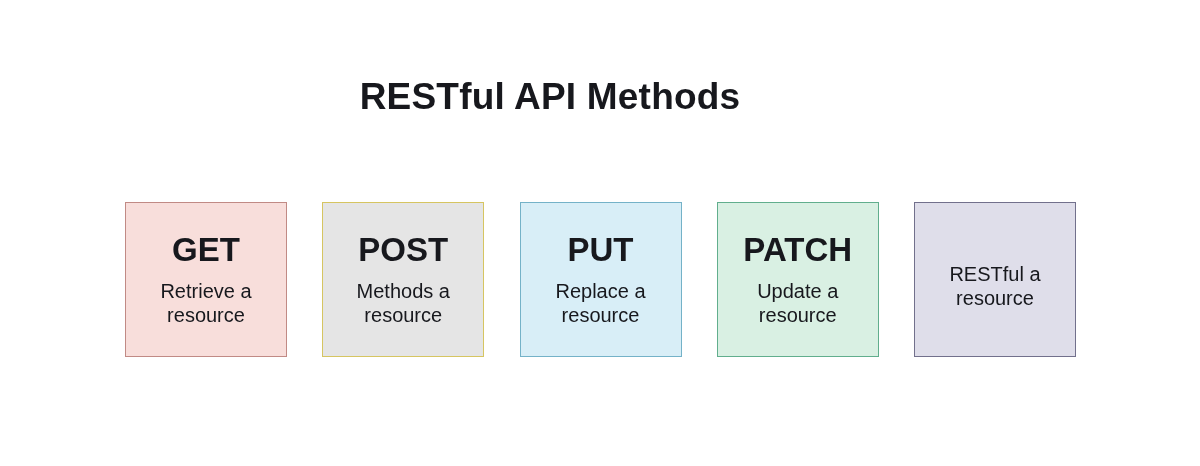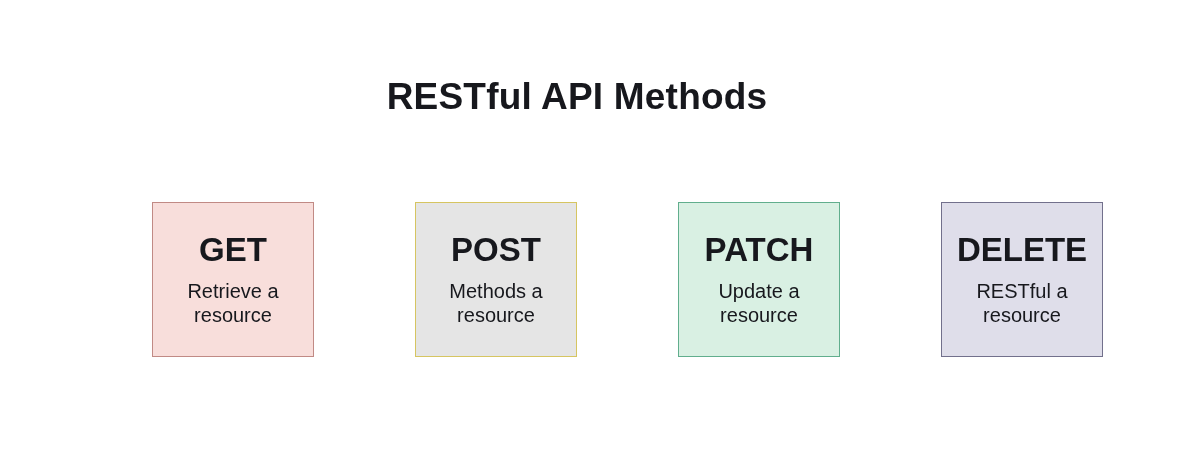--- a/index.html
+++ b/index.html
@@ -7,21 +7,20 @@
     padding: 0;
     background: #ffffff;
   }
   .canvas {
     position: relative;
     width: 1100px;
     height: 466px;
     background: #ffffff;
     font-family: "Liberation Sans", "DejaVu Sans", sans-serif;
     overflow: hidden;
-    margin-left: 27px;
   }
   .title {
     position: absolute;
     top: 76px;
     left: 0;
     right: 0;
     margin: 0;
     text-align: center;
     font-size: 37px;
     font-weight: 700;
@@ -74,25 +73,28 @@
     <div class="card" style="background: rgb(248, 222, 219); border-color: rgb(193, 138, 133);">
       <div class="card-name">GET</div>
       <div class="card-desc">Retrieve a resource</div>
     </div>
 
     <div class="card" style="background: #e5e5e5; border-color: rgb(214, 197, 97);">
       <div class="card-name">POST</div>
       <div class="card-desc">Methods a resource</div>
     </div>
 
+    <div class="card" style="background: rgb(216, 238, 247); border-color: rgb(116, 178, 200);">
+      <div class="card-name">PUT</div>
+      <div class="card-desc">Replace a resource</div>
+    </div>
 
     <div class="card" style="background: rgb(217, 240, 227); border-color: rgb(97, 174, 141);">
       <div class="card-name">PATCH</div>
       <div class="card-desc">Update a resource</div>
     </div>
 
     <div class="card" style="background: rgb(223, 222, 234); border-color: rgb(114, 112, 140);">
-      <div class="card-name">DELETE</div>
       <div class="card-desc">RESTful a resource</div>
     </div>
 
   </div>
 </div>
 
 </body></html>

